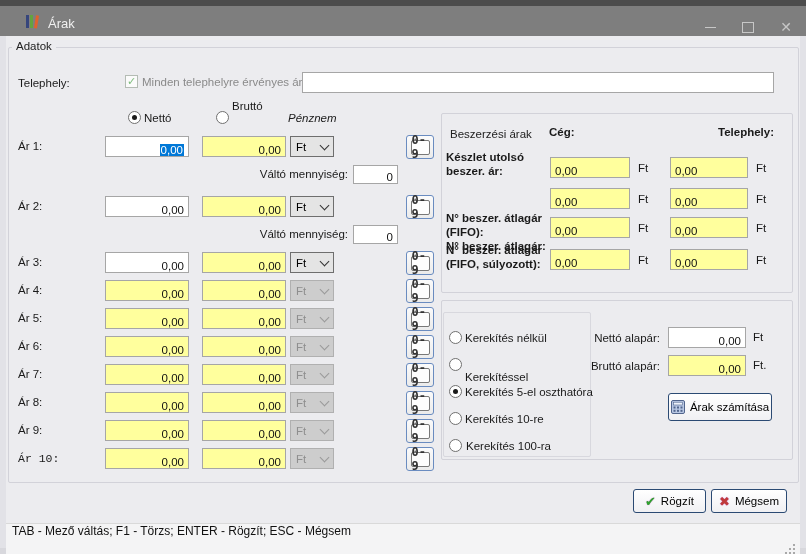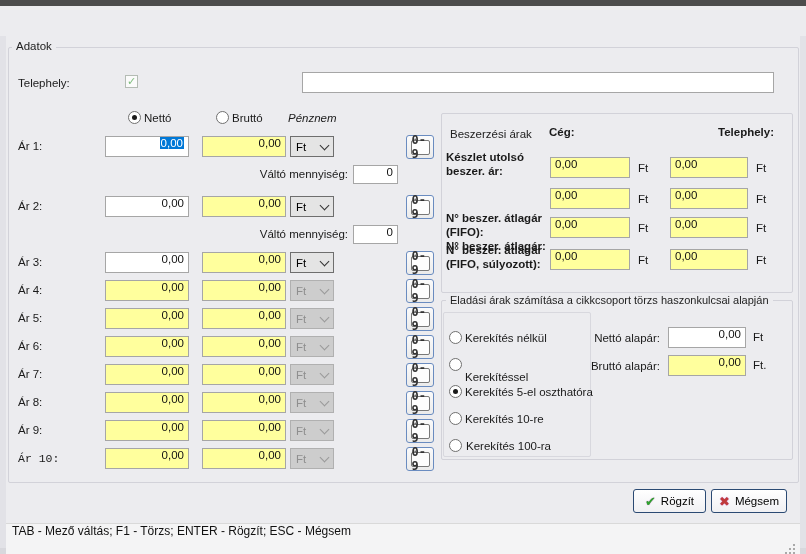--- a/index.html
+++ b/index.html
@@ -18,21 +18,21 @@
   .min-glyph{width:11px;height:1px;background:#c7c7c7;display:block;}
   .max-glyph{width:10px;height:9px;border:1px solid #c7c7c7;display:block;}
   .close-glyph{color:#c7c7c7;font-size:14px;line-height:1;}
   .frame-l{position:absolute;left:0;top:36px;width:6px;height:518px;background:#e2e2e7;}
   .frame-r{position:absolute;right:0;top:36px;width:6px;height:518px;background:#e2e2e7;}
   .frame-b{position:absolute;left:0;top:548px;width:806px;height:6px;background:#d8d8dd;}
   .lbl{font-size:11.5px;color:#1a1a1a;white-space:nowrap;line-height:13px;}
   .lbl.dim{color:#8a8a8a;}
   .grp{position:absolute;border:1px solid #d2d2d9;border-radius:2px;}
   .grp-title{position:absolute;background:#ececef;padding:0 4px;font-size:11.5px;color:#222;white-space:nowrap;line-height:13px;}
-  .inp{position:absolute;background:#fff;border:1px solid #a6a6a6;font-size:11.5px;color:#111;display:flex;align-items:flex-start;justify-content:flex-end;padding:0 4px;box-sizing:border-box;}
+  .inp{position:absolute;background:#fff;border:1px solid #a6a6a6;font-size:11.5px;color:#111;display:flex;align-items:flex-end;justify-content:flex-end;padding:0 4px;box-sizing:border-box;}
   .inp.yellow{background:#ffff9d;}
   .inp.left{justify-content:flex-start;}
   .sel{background:#0078d7;color:#fff;padding:0 1px;}
   .dd{position:absolute;width:44px;height:21px;background:#e4e4e4;border:1px solid #6e6e6e;box-sizing:border-box;display:flex;align-items:center;justify-content:space-between;padding:0 5px;font-size:11.5px;color:#000;}
   .dd .chev{width:6px;height:6px;border-left:1.5px solid #333;border-bottom:1.5px solid #333;transform:rotate(-45deg);margin-top:-3px;}
   .dd.off{background:#cdcdcd;border-color:#b0b0b0;color:#8f8f8f;}
   .dd.off .chev{border-color:#9a9a9a;}
   .numbtn{position:absolute;width:28px;height:24px;background:linear-gradient(#fbfbfb,#ebebeb);border:1px solid #6a8cc0;border-radius:3px;display:flex;align-items:center;justify-content:center;box-sizing:border-box;}
   .numicon{display:flex;align-items:center;justify-content:center;width:17px;height:13px;border:1px solid #787878;border-radius:2px;background:#fdfdfd;font-size:12px;font-weight:bold;color:#333;font-family:"DejaVu Sans Mono",monospace;}
   .cb{position:absolute;width:13px;height:13px;background:#fbfbfb;border:1px solid #b4bcb4;display:flex;align-items:center;justify-content:center;box-sizing:border-box;}
@@ -48,38 +48,56 @@
     box-shadow:4px 0 #a9a9a9,8px 0 #a9a9a9,4px -4px #a9a9a9,8px -4px #a9a9a9,8px -8px #a9a9a9;}
   .bold{font-weight:bold;}
   .wraplbl{font-size:11.5px;color:#1a1a1a;line-height:14px;font-weight:bold;}
 </style>
 </head>
 <body>
 
 <div class="window">
   <div class="top-edge"></div>
 
+  <div class="titlebar">
+    <span class="app-icon">
+        <i class="b1"></i>
+        <i class="b2"></i>
+        <i class="b3"></i>
+      </span>
+    <span class="title-text">Árak</span>
+    <span class="winctl">
+      <span>
+          <span class="min-glyph"></span>
+        </span>
+      <span>
+          <span class="max-glyph"></span>
+        </span>
+      <span><span class="close-glyph">✕</span></span>
+    </span>
+  </div>
 
   <div class="frame-l"></div>
   <div class="frame-r"></div>
   <div class="frame-b"></div>
 
   <div class="grp" style="left:8px;top:47px;width:789px;height:434px;"></div>
   <span class="grp-title" style="left:12px;top:40px;">Adatok</span>
 
   <span class="abs lbl" style="left:18px;top:77px;">Telephely:</span>
   <span class="cb" style="left:125px;top:75px;">
       <span class="mark">✓</span>
     </span>
+  <span class="abs lbl dim" style="left:142px;top:76px;">Minden telephelyre érvényes ár</span>
   <div class="inp left" style="left:302px;top:72px;width:472px;height:21px;"></div>
 
   <span class="radio on" style="left:128px;top:111px;"></span>
   <span class="abs lbl" style="left:144px;top:112px;">Nettó</span>
   <span class="radio" style="left:216px;top:111px;"></span>
-  <span class="abs lbl" style="left:232px;top:112px;">Bruttó</span>
+  <span class="abs lbl" style="left:232px;top:100px;">Bruttó</span>
   <span class="abs lbl" style="left:288px;top:112px;font-style:italic;">Pénznem</span>
 
   <div id="price-rows">
       <div class="abs lbl" style="left: 18px; top: 140px;">Ár 1:</div>
       <div class="inp" style="left: 105px; top: 136px; width: 84px; height: 21px;">
         <span class="sel">0,00</span>
       </div>
       <div class="inp yellow" style="left: 202px; top: 136px; width: 84px; height: 21px;">0,00</div>
       <div class="dd" style="left: 290px; top: 136px;">
         <span>Ft</span>
@@ -205,21 +223,20 @@
       <div class="inp yellow left" style="left: 670px; top: 217px; width: 78px; height: 21px;">0,00</div>
       <span class="abs lbl" style="left: 756px; top: 222px;">Ft</span>
       <div class="abs wraplbl" style="left: 446px; top: 243px; width: 102px;">N° beszer. átlagár (FIFO, súlyozott):</div>
       <div class="inp yellow left" style="left: 550px; top: 249px; width: 80px; height: 21px;">0,00</div>
       <span class="abs lbl" style="left: 638px; top: 254px;">Ft</span>
       <div class="inp yellow left" style="left: 670px; top: 249px; width: 78px; height: 21px;">0,00</div>
       <span class="abs lbl" style="left: 756px; top: 254px;">Ft</span>
     </div>
 
   <div class="grp" style="left:441px;top:300px;width:350px;height:158px;"></div>
-  <span class="grp-title" style="left:446px;top:294px;font-size:11px;">Eladási árak számítása a cikkcsoport törzs haszonkulcsai alapján</span>
   <div class="grp" style="left:443px;top:312px;width:146px;height:143px;border-color:#d8d8de;"></div>
   <div id="rounding-options">
       <span class="radio" style="left: 449px; top: 331px;"></span>
       <span class="abs lbl" style="left: 465px; top: 332px;">Kerekítés nélkül</span>
       <span class="radio" style="left: 449px; top: 358px;"></span>
       <span class="abs lbl" style="left: 465px; top: 359px; margin-top: 12px;">Kerekítéssel</span>
       <span class="radio on" style="left: 449px; top: 385px;"></span>
       <span class="abs lbl" style="left: 465px; top: 386px;">Kerekítés 5-el oszthatóra</span>
       <span class="radio" style="left: 449px; top: 412px;"></span>
       <span class="abs lbl" style="left: 465px; top: 413px;">Kerekítés 10-re</span>
@@ -228,20 +245,35 @@
     </div>
 
   <span class="abs lbl" style="left:566px;top:332px;width:94px;text-align:right;">Nettó alapár:</span>
   <div class="inp" style="left:668px;top:327px;width:78px;height:21px;">0,00</div>
   <span class="abs lbl" style="left:753px;top:331px;">Ft</span>
 
   <span class="abs lbl" style="left:566px;top:360px;width:94px;text-align:right;">Bruttó alapár:</span>
   <div class="inp yellow" style="left:668px;top:355px;width:78px;height:21px;">0,00</div>
   <span class="abs lbl" style="left:753px;top:359px;">Ft.</span>
 
+  <div class="btn" style="left:668px;top:393px;width:104px;height:28px;">
+    <svg width="14" height="14" viewBox="0 0 14 14">
+      <rect x="0.5" y="0.5" width="13" height="13" rx="1.5" fill="#b9c8e4" stroke="#51658c"></rect>
+      <rect x="2.5" y="2.2" width="9" height="2.8" fill="#eef3fb" stroke="#51658c" stroke-width="0.6"></rect>
+      <g fill="#51658c">
+        <rect x="2.5" y="6.5" width="2" height="2"></rect>
+          <rect x="6" y="6.5" width="2" height="2"></rect>
+          <rect x="9.5" y="6.5" width="2" height="2"></rect>
+        <rect x="2.5" y="9.8" width="2" height="2"></rect>
+          <rect x="6" y="9.8" width="2" height="2"></rect>
+          <rect x="9.5" y="9.8" width="2" height="2"></rect>
+      </g>
+    </svg>
+    <span>Árak számítása</span>
+  </div>
 
   <div class="btn" style="left:633px;top:489px;width:73px;height:24px;">
     <span class="check-ico">✔</span>
     <span>Rögzít</span>
   </div>
   <div class="btn" style="left:711px;top:489px;width:76px;height:24px;">
     <span class="x-ico">✖</span>
     <span>Mégsem</span>
   </div>
 

